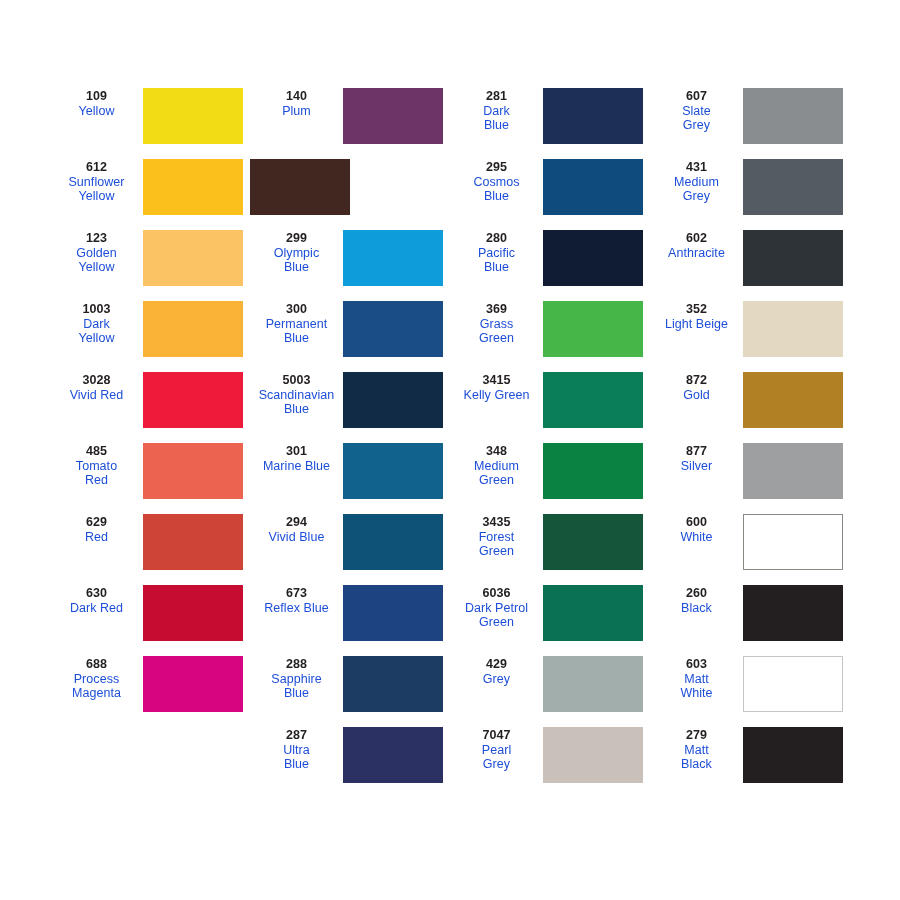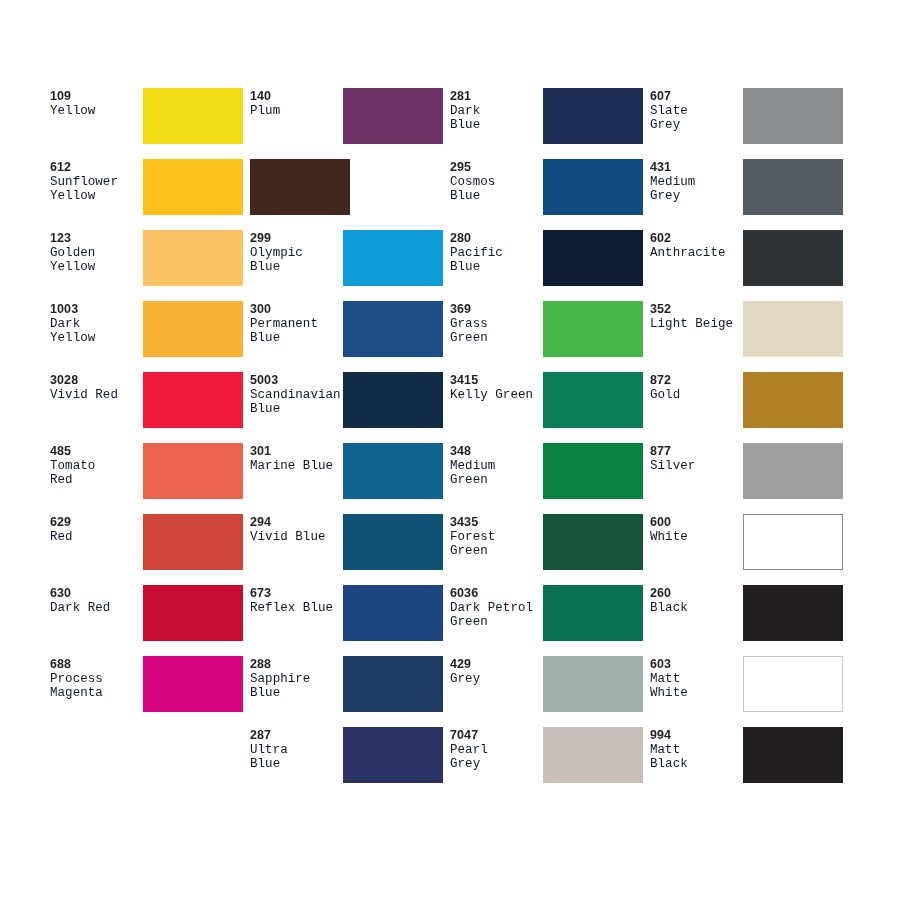--- a/index.html
+++ b/index.html
@@ -40,42 +40,41 @@
   .swatch-row {
     display: flex;
     flex-direction: row;
     align-items: flex-start;
     justify-content: flex-start;
     height: 71px;
   }
 
   .swatch-labels {
     width: 93px;
-    text-align: left;
+    text-align: center;
     box-sizing: border-box;
     padding-top: 1px;
     line-height: 14.5px;
   }
 
   .swatch-code {
     display: block;
     font-size: 12.5px;
     font-weight: bold;
     color: #231f20;
     letter-spacing: 0.1px;
   }
 
   .swatch-name {
     display: block;
     font-size: 12.5px;
     font-weight: normal;
-    color: #0f172a;
+    color: #1d4ed8;
     letter-spacing: 0.05px;
     white-space: pre-line;
-    font-family: Liberation Mono, monospace;
   }
 
   .swatch-chip {
     width: 100px;
     height: 56px;
     box-sizing: border-box;
     flex: 0 0 auto;
   }
 </style>
 </head>
@@ -372,21 +371,21 @@
       <div class="swatch-row">
         <div class="swatch-labels">
           <span class="swatch-code">603</span>
           <span class="swatch-name">Matt
 White</span>
         </div>
         <div class="swatch-chip" style="background: rgb(255, 255, 255); border: 1px solid rgb(198, 196, 196);"></div>
       </div>
       <div class="swatch-row">
         <div class="swatch-labels">
-          <span class="swatch-code">994</span>
+          <span class="swatch-code">279</span>
           <span class="swatch-name">Matt
 Black</span>
         </div>
         <div class="swatch-chip" style="background: rgb(35, 31, 32);"></div>
       </div>
     </div>
 
   </div>
 </div>
 

